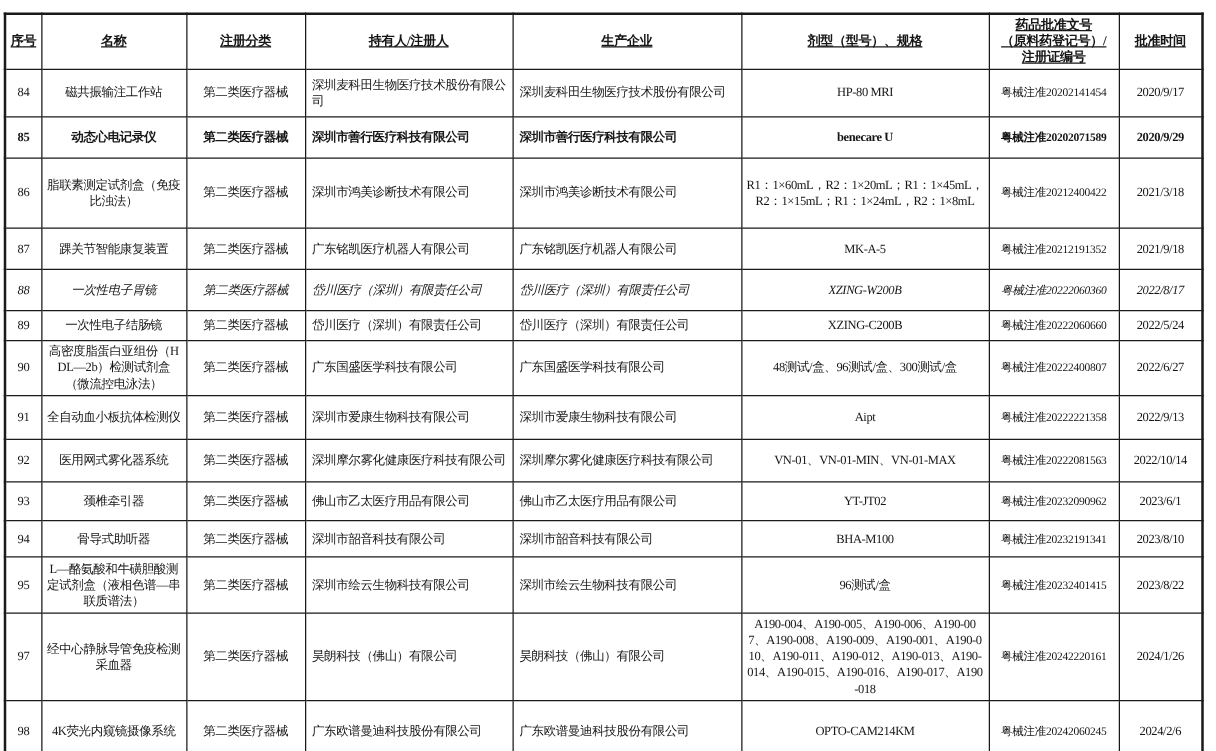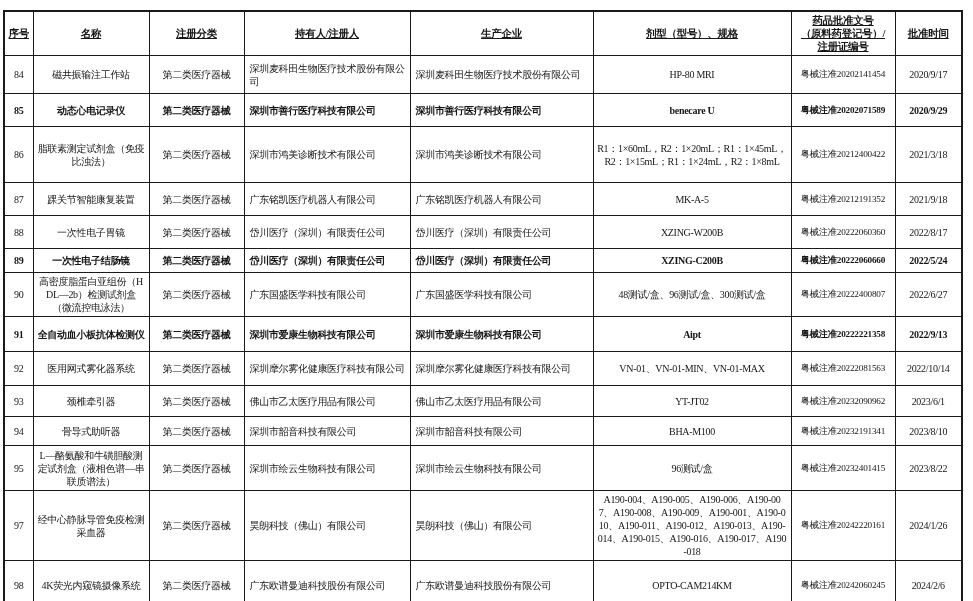--- a/index.html
+++ b/index.html
@@ -59,24 +59,24 @@
     font-size: 9.2px;
     letter-spacing: -0.2px;
     white-space: nowrap;
   }
   .reg-table td.col-approval_date { white-space: nowrap; }
   thead tr { height: 40px; }
   tbody tr:nth-child(1)  { height: 38px; margin-top: 12px; }
   tbody tr:nth-child(2)  { height: 33px; font-weight: bold; }
   tbody tr:nth-child(3)  { height: 56px; }
   tbody tr:nth-child(4)  { height: 33px; margin-top: 36px; }
-  tbody tr:nth-child(5)  { height: 33px; }
-  tbody tr:nth-child(6)  { height: 24px; font-weight: bold; }
+  tbody tr:nth-child(5)  { height: 33px; font-style: italic; }
+  tbody tr:nth-child(6)  { height: 24px; }
   tbody tr:nth-child(7)  { height: 44px; }
-  tbody tr:nth-child(8)  { height: 35px; font-weight: bold; }
+  tbody tr:nth-child(8)  { height: 35px; }
   tbody tr:nth-child(9)  { height: 34px; }
   tbody tr:nth-child(10) { height: 31px; }
   tbody tr:nth-child(11) { height: 29px; }
   tbody tr:nth-child(12) { height: 45px; }
   tbody tr:nth-child(13) { height: 25px; }
   tbody tr:nth-child(14) { height: 50px; }
   tbody tr:nth-child(15) { height: 35px; }
 </style>
 </head>
 <body>

